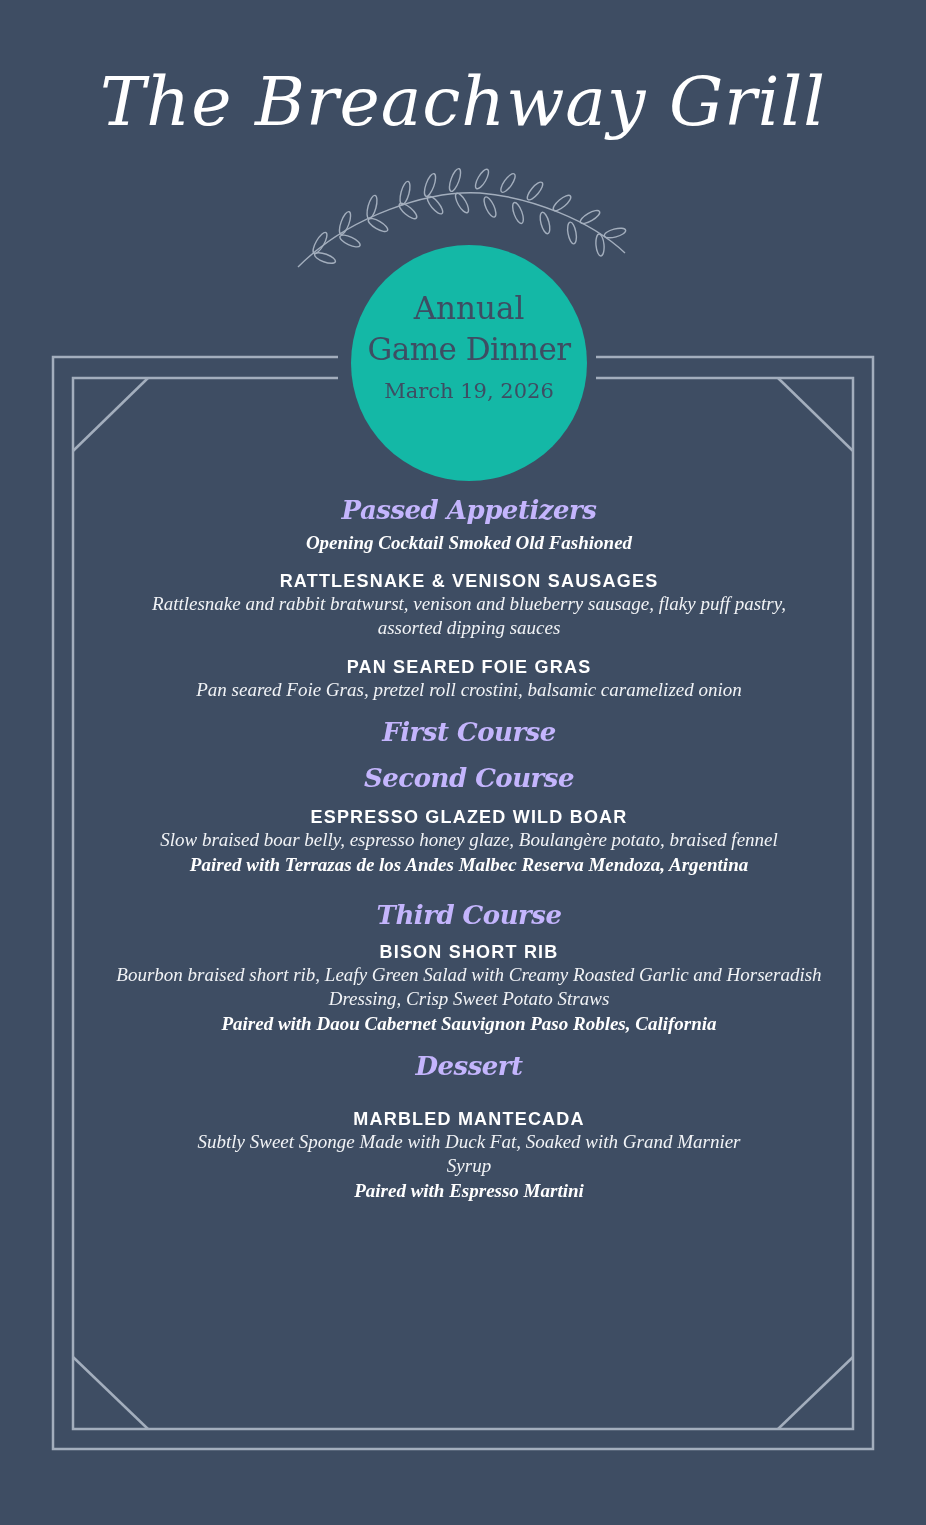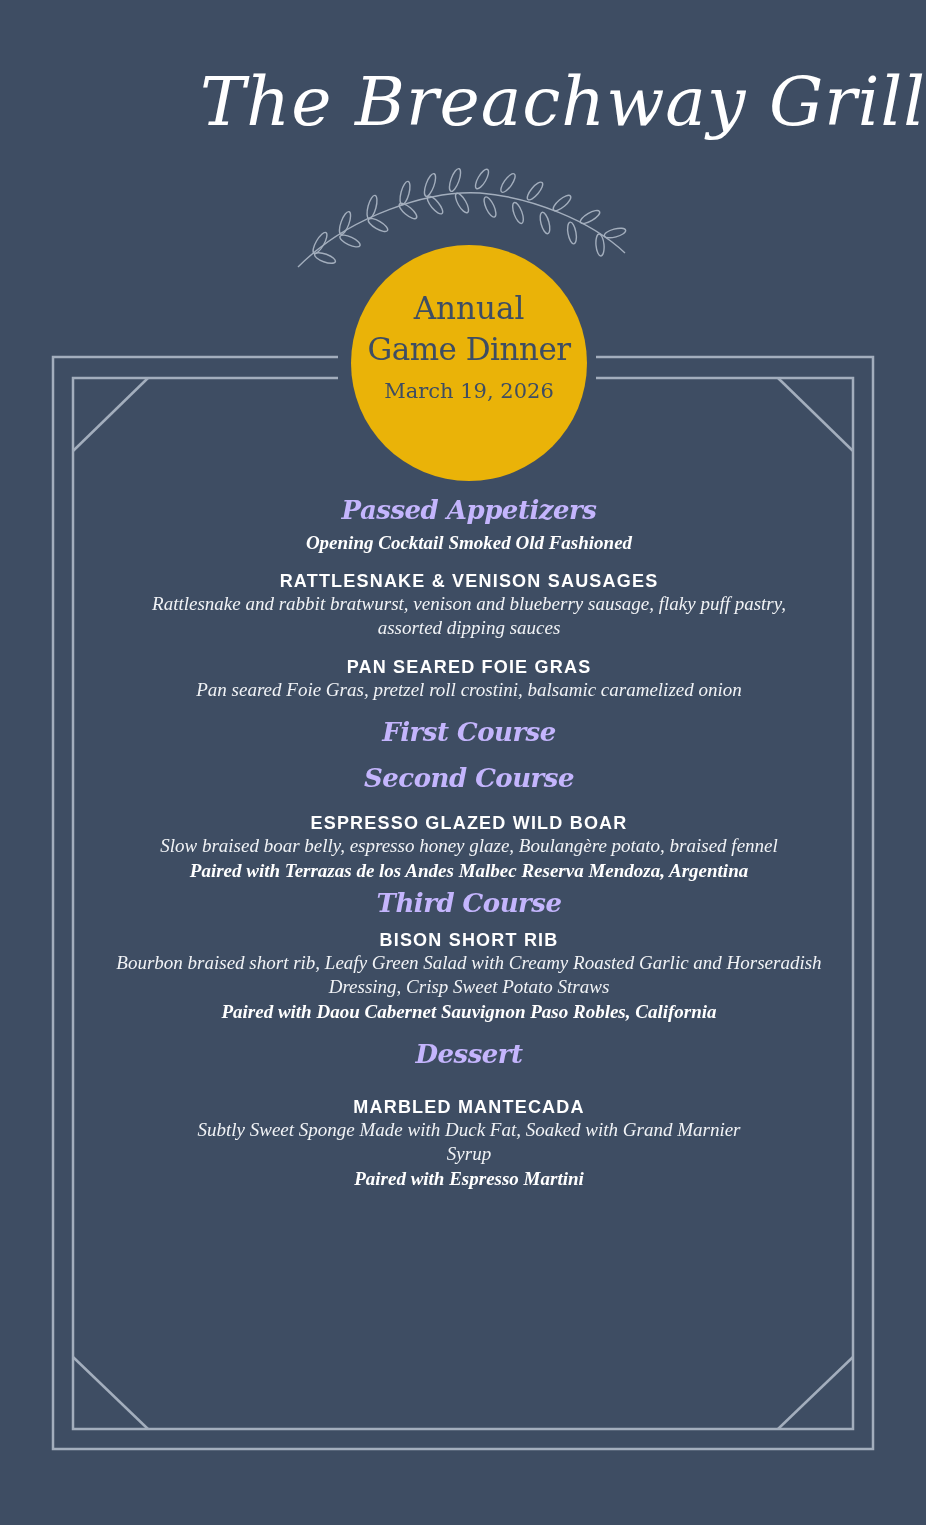--- a/index.html
+++ b/index.html
@@ -1,31 +1,31 @@
 <!DOCTYPE html>
 <html><head>
   <meta charset="utf-8">
   <style>
     * { margin: 0; padding: 0; box-sizing: border-box; }
     html, body { width: 926px; height: 1525px; background: #3e4d63; overflow: hidden; }
     body { position: relative; color: #ffffff; font-family: "DejaVu Serif", serif; }
 
     .title {
-      position: absolute; left: 0; top: 62px; width: 926px; text-align: right;
+      position: absolute; left: 0; top: 62px; width: 926px; text-align: center;
       font-family: "DejaVu Serif", serif; font-style: italic; font-size: 68px;
       letter-spacing: 1px; color: #ffffff; font-weight: normal;
     }
 
     .laurel { position: absolute; left: 290px; top: 165px; width: 345px; height: 110px; }
 
     .frame-svg { position: absolute; left: 0; top: 0; width: 926px; height: 1525px; }
 
     .badge {
       position: absolute; left: 351px; top: 245px; width: 236px; height: 236px;
-      border-radius: 50%; background: #eab308; color: #3e4d63; text-align: center;
+      border-radius: 50%; background: #14b8a6; color: #3e4d63; text-align: center;
     }
     .badge .l1 { position: absolute; top: 45px; width: 100%; font-size: 31px; font-family: "DejaVu Serif", serif; }
     .badge .l2 { position: absolute; top: 86px; width: 100%; font-size: 31px; font-family: "DejaVu Serif", serif; letter-spacing: -0.5px; }
     .badge .l3 { position: absolute; top: 134px; width: 100%; font-size: 21px; font-family: "DejaVu Serif", serif; }
 
     .menu { position: absolute; left: 100px; top: 490px; width: 738px; text-align: center; }
     .section-title {
       font-family: "DejaVu Serif", serif; font-style: italic; font-weight: bold;
       font-size: 26px; line-height: 40px; color: #c4b5fd; letter-spacing: -0.5px;
     }
@@ -104,22 +104,22 @@
       <div class="dish-name">PAN SEARED FOIE GRAS</div>
       <div class="dish-desc">Pan seared Foie Gras, pretzel roll crostini, balsamic caramelized onion</div>
     </div>
   </section>
 
   <section>
     <div class="section-title" style="margin-bottom:6px;">First Course</div>
   </section>
 
   <section>
-    <div class="section-title" style="margin-bottom:14px;">Second Course</div>
-    <div class="dish" style="margin-bottom:0;">
+    <div class="section-title" style="margin-bottom:8px;">Second Course</div>
+    <div class="dish" style="margin-bottom:18px;">
       <div class="dish-name">ESPRESSO GLAZED WILD BOAR</div>
       <div class="dish-desc">Slow braised boar belly, espresso honey glaze,  Boulangère potato, braised fennel</div>
       <div class="pairing">Paired with Terrazas de los Andes Malbec Reserva Mendoza, Argentina</div>
     </div>
   </section>
 
   <section>
     <div class="section-title" style="margin-bottom:6px;text-align:center;">Third Course</div>
     <div class="dish last">
       <div class="dish-name">BISON SHORT RIB</div>

